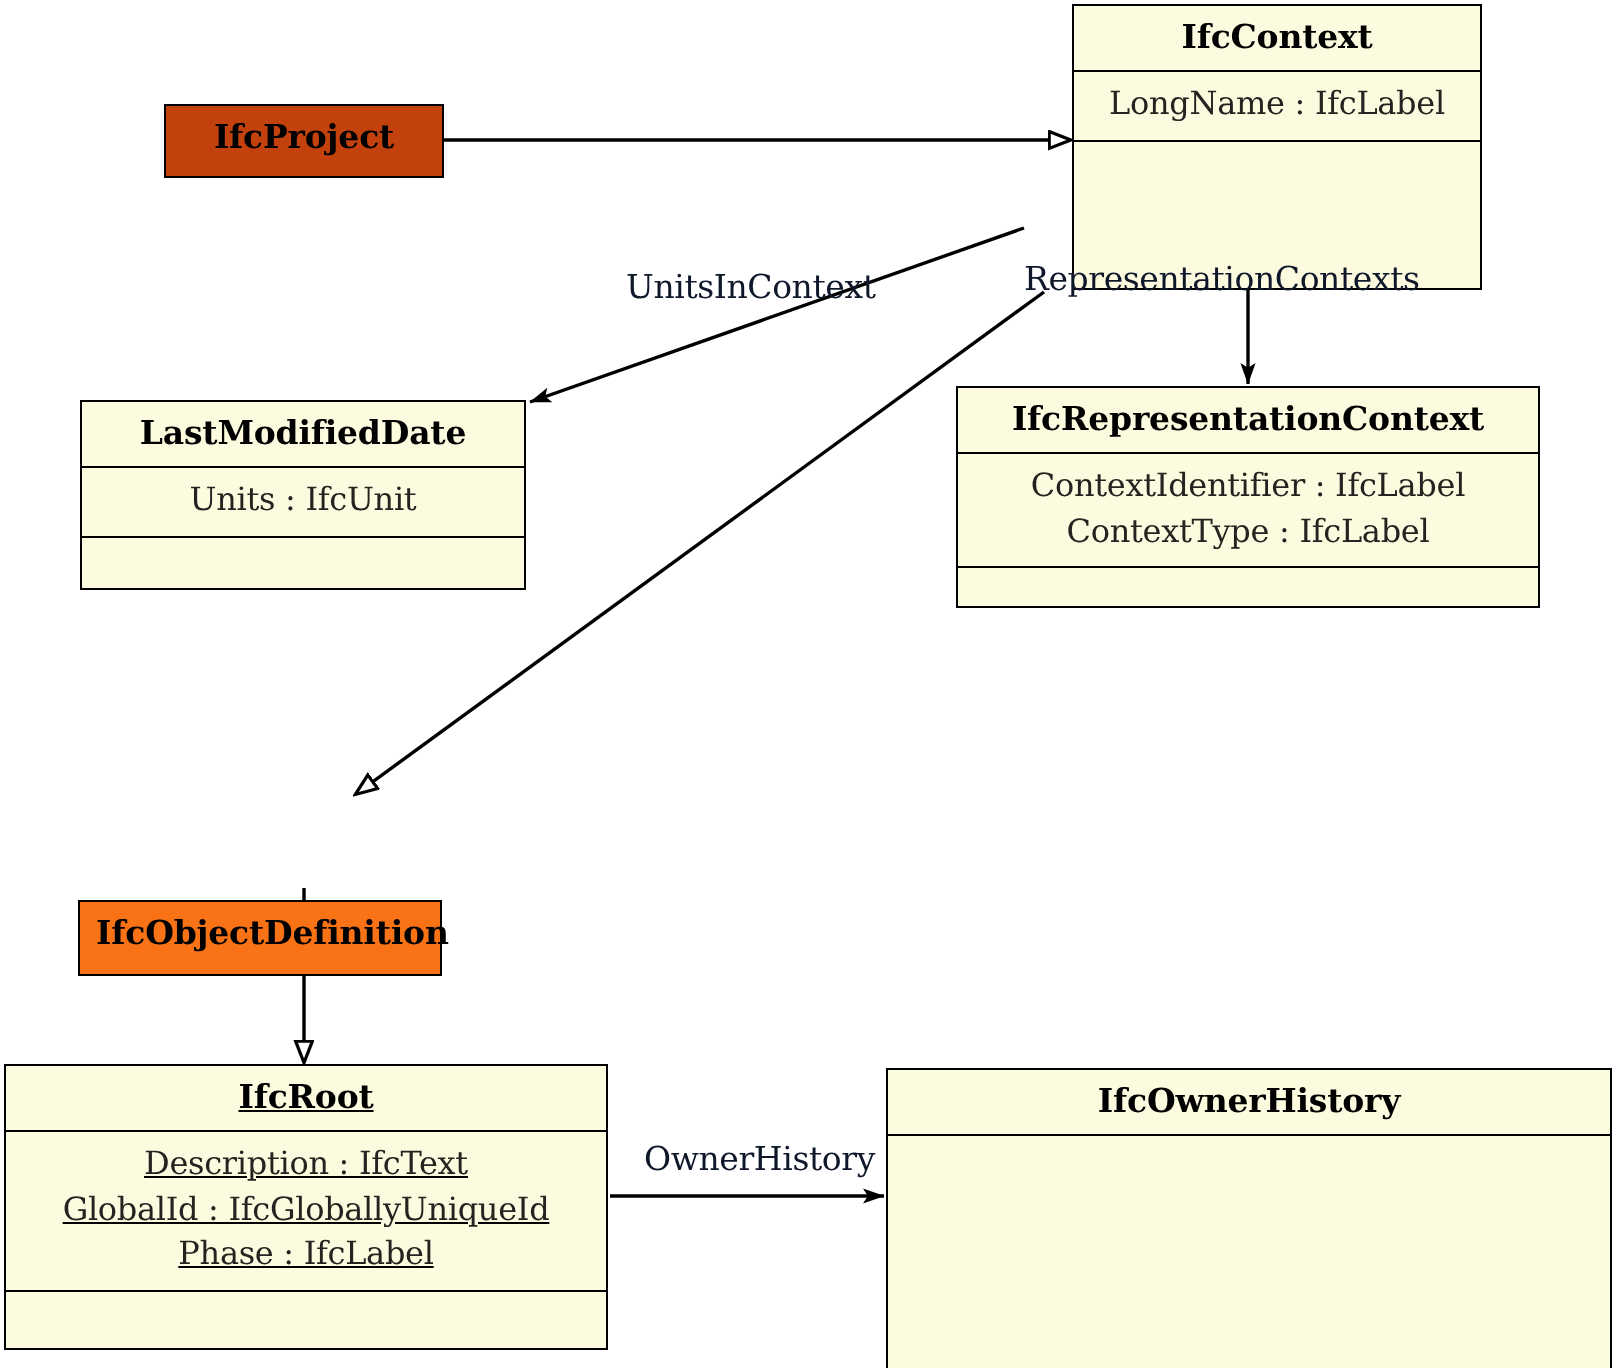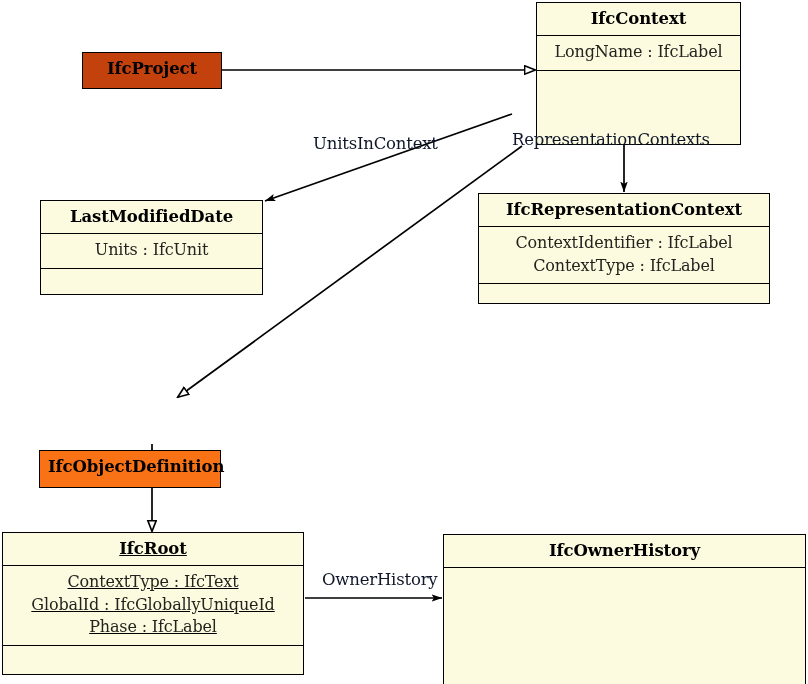--- a/index.html
+++ b/index.html
@@ -115,21 +115,21 @@
           <div class="cls-attr">ContextType : IfcLabel</div>
         </div>
         <div class="cls-ops cls-divider"></div>
       </div>
       <div class="uml-class" style="left: 39px; top: 406px; width: 182px; height: 38px; background: #f97316; margin-top: 44px;">
         <div class="cls-title">IfcObjectDefinition</div>
       </div>
       <div class="uml-class" style="left: 2px; top: 532px; width: 302px; height: 143px; background: rgb(253, 251, 223); text-decoration: underline;">
         <div class="cls-title">IfcRoot</div>
         <div class="cls-attrs cls-divider">
-          <div class="cls-attr">ContextType : IfcText</div>
+          <div class="cls-attr">Description : IfcText</div>
           <div class="cls-attr">GlobalId : IfcGloballyUniqueId</div>
           <div class="cls-attr">Phase : IfcLabel</div>
         </div>
         <div class="cls-ops cls-divider"></div>
       </div>
       <div class="uml-class" style="left: 443px; top: 518px; width: 363px; height: 165px; background: rgb(253, 251, 223); margin-top: 16px;">
         <div class="cls-title">IfcOwnerHistory</div>
         <div class="cls-ops cls-divider"></div>
       </div>
     </div>

